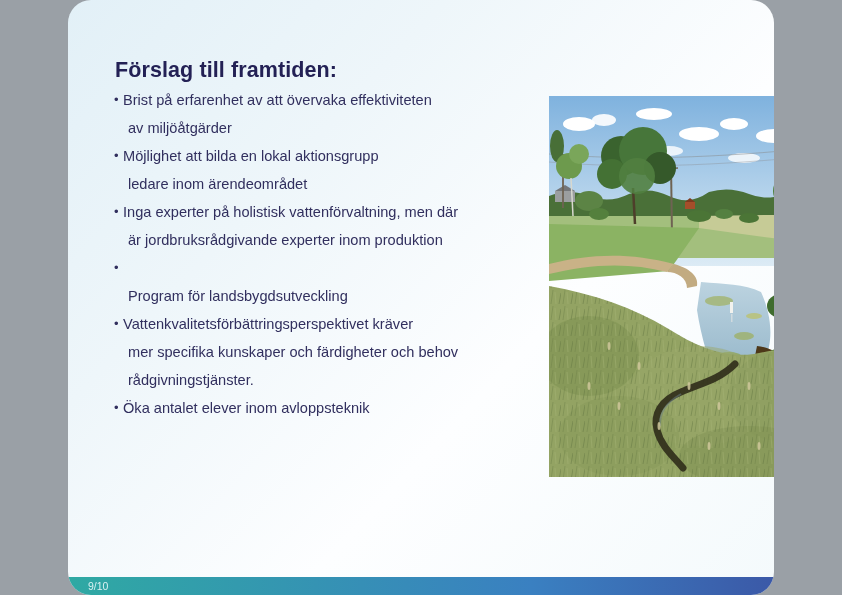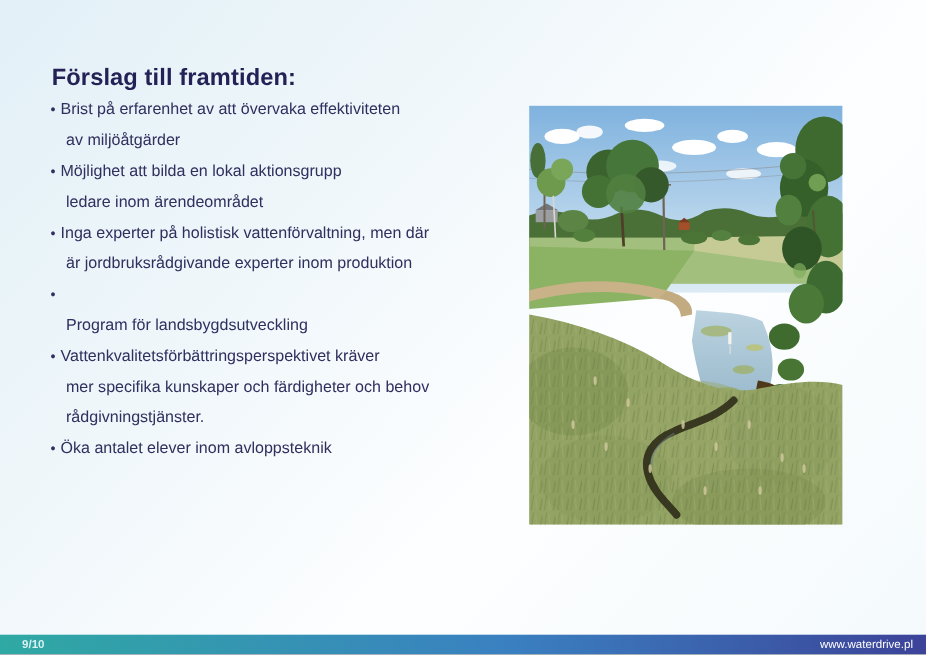--- a/index.html
+++ b/index.html
@@ -3,27 +3,28 @@
 <meta charset="utf-8">
 <style>
   html,body{margin:0;padding:0;}
   body{
     font-family:"Liberation Sans", sans-serif;
     background:#9aa0a6;
     display:flex;justify-content:center;align-items:flex-start;
   }
   .slide{
     position:relative;
-    width:842px;height:595px;
+    width:706px;height:595px;
     overflow:hidden;
     background:linear-gradient(133deg,
       var(--background-tint,#e2f0f7) 0%,
       #eef6fa 30%,
       #fdfeff 62%,
       #f4fafc 100%);
+    border-radius:23px;
   }
   .title{
     position:absolute;left:47px;top:44px;
     font-size:21.5px;font-weight:700;
     color:var(--title-text,#232155);
     letter-spacing:.1px;
   }
   .bullet-list{
     position:absolute;left:46px;top:86px;width:415px;
   }
@@ -45,21 +46,21 @@
     position:absolute;left:0;bottom:0;width:842px;height:18px;
     background:linear-gradient(90deg,
       var(--footer-left,#2fa9a3) 0%,
       var(--footer-mid,#3a80c1) 55%,
       var(--footer-right,#3c4399) 100%);
     display:flex;align-items:center;justify-content:space-between;
     box-sizing:border-box;
     padding:0 12px 0 20px;
   }
   .footer .page{
-    font-size:10.5px;font-weight:700;
+    font-size:10.5px;font-weight:400;
     color:var(--page-text,#d8f1f2);
   }
   .footer .site{
     font-size:10.5px;
     color:var(--site-text,#ffffff);
     text-decoration:none;
   }
 </style>
 </head>
 <body>

